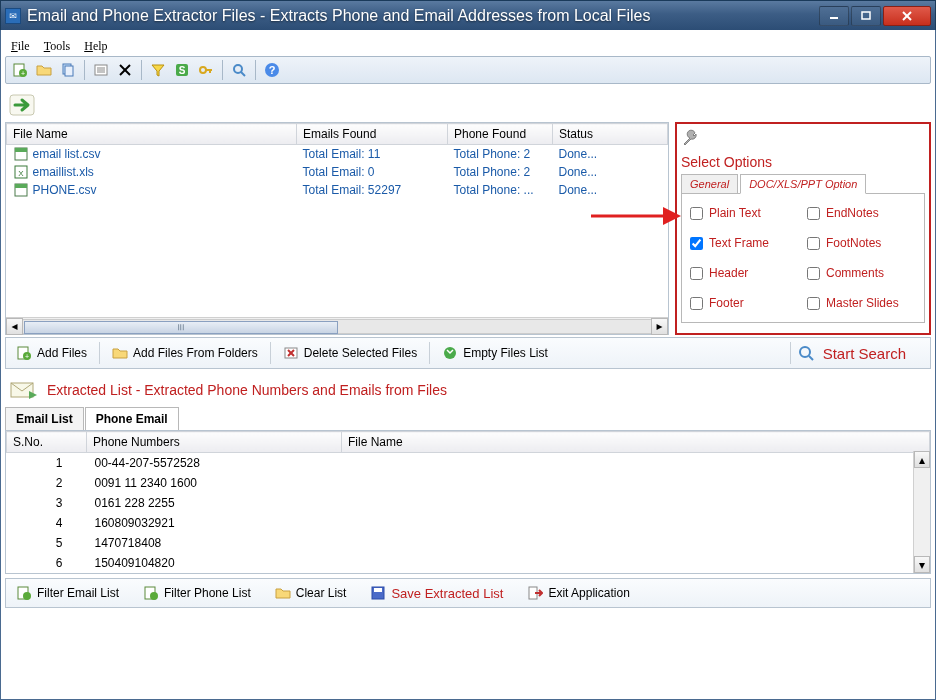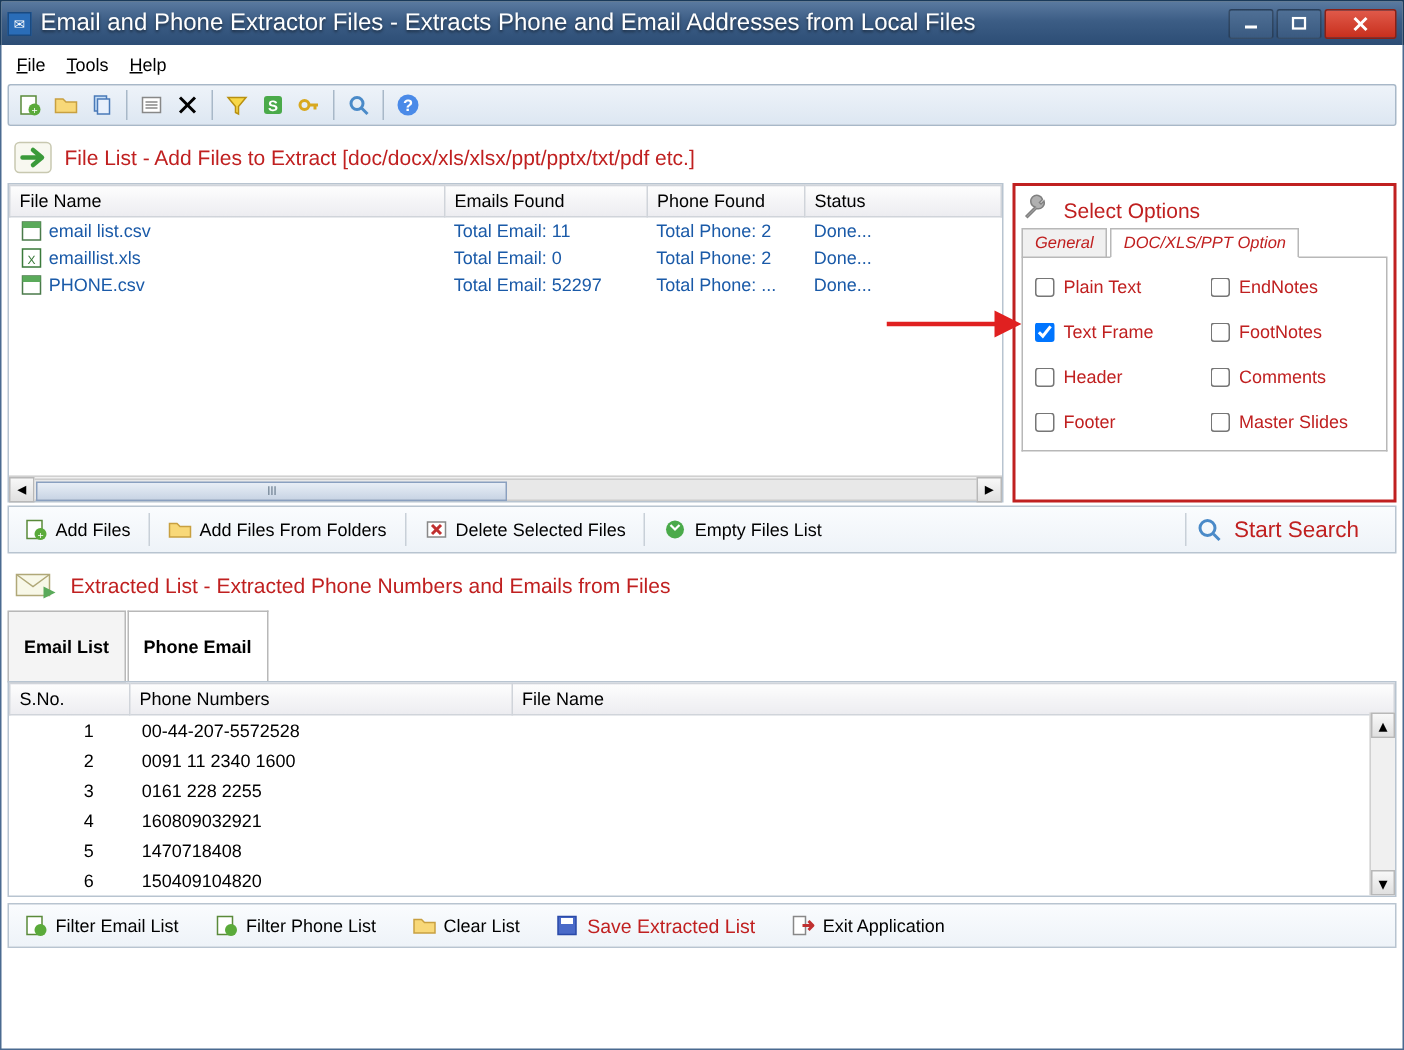--- a/index.html
+++ b/index.html
@@ -10,21 +10,21 @@
 .titlebar .app-icon { width: 16px; height: 16px; background: #2a6db8; border: 1px solid #1a4a80; margin-right: 6px; display:flex; align-items:center; justify-content:center; font-size:9px; color:#fff;}
 .titlebar .title { flex: 1; font-size: 16px; text-shadow: 0 1px 2px rgba(0,0,0,0.5); }
 .titlebar .winbtns { display: flex; gap: 2px; }
 .titlebar .winbtn { width: 30px; height: 20px; display: flex; align-items: center; justify-content: center; border-radius: 2px; border: 1px solid rgba(0,0,0,0.3); background: linear-gradient(#4f6f95,#3a5a80); color:#fff;}
 .titlebar .winbtn.close { background: linear-gradient(#e05a4a,#c82f1d); width: 48px; border-color:#8a2015;}
 .titlebar .winbtn svg { width: 12px; height: 10px; }
 
 .outerframe { border: 1px solid #4a6a90; border-top: none; height: 670px; background: #fff; padding: 4px; }
 
 
-.menubar { height: 22px; display: flex; align-items: flex-start; padding: 2px 6px; gap: 14px; }
+.menubar { height: 22px; display: flex; align-items: flex-end; padding: 2px 6px; gap: 14px; font-family: Liberation Serif, serif; }
 .menubar span { color: #000; }
 .menubar .ul { text-decoration: underline; }
 
 
 .toolbar { height: 28px; border: 1px solid #a8b8c8; border-radius: 2px; background: linear-gradient(#eef3f9,#dde7f2); display: flex; align-items: center; padding: 0 4px; gap: 4px; margin-bottom: 4px;}
 .toolbar .tbtn { width: 20px; height: 20px; display: flex; align-items: center; justify-content: center; }
 .toolbar .sep { width: 1px; height: 20px; background: #a8b8c8; margin: 0 2px; }
 
 
 .section-hdr { display: flex; align-items: center; gap: 8px; padding: 6px 4px; }
@@ -40,21 +40,21 @@
 .file-table td.fname { display: flex; align-items: center; gap: 4px; }
 .file-table .filler td { height: 118px; }
 .hscroll { height: 17px; background: #f0f0f0; border-top: 1px solid #d0d0d0; display:flex; align-items:center;}
 .hscroll .arrow { width:17px; height:17px; background:linear-gradient(#f8f8f8,#e0e0e0); border:1px solid #b8b8b8; display:flex;align-items:center;justify-content:center;}
 .hscroll .track { flex:1; background:#e8e8e8; height:15px; border-top:1px solid #ccc; border-bottom:1px solid #ccc;}
 .hscroll .thumb { height:13px; margin:1px; width:50%; background:linear-gradient(#e8eef6,#c8d4e4); border:1px solid #8aa0c0; position:relative;}
 .hscroll .thumb::after{content:"≡"; position:absolute; left:50%; top:-2px; transform:translateX(-50%) rotate(90deg); color:#789;}
 
 
 .options-panel { width: 256px; border: 2px solid #c02020; padding: 4px; background: #fff; position: relative; }
-.options-panel .hdr { display: flex; align-items: flex-end; gap: 6px; color: #c02020; font-size: 14px; padding-bottom: 4px;}
+.options-panel .hdr { display: flex; align-items: flex-start; gap: 6px; color: #c02020; font-size: 14px; padding-bottom: 4px; flex-direction: column;}
 .tabs { display: flex; border-bottom: 1px solid #b8b8b8; }
 .tab { padding: 3px 8px; border: 1px solid #b8b8b8; background: #f0f0f0; margin-right: 2px; margin-bottom: -1px; font-size: 11px; color: #c02020; font-style: italic; }
 .tab.active { background: #fff; border-bottom: 1px solid #fff; }
 .tab-body { border: 1px solid #b8b8b8; border-top: none; padding: 12px 8px; }
 .opt-grid { display: grid; grid-template-columns: 1fr 1fr; row-gap: 16px; column-gap: 8px; }
 .opt { display: flex; align-items: flex-end; gap: 6px; color: #c02020; font-size: 12px; }
 .opt input { width: 13px; height: 13px; }
 
 
 .red-arrow { position: absolute; top: 80px; left: -86px; width: 90px; height: 24px; pointer-events:none;}
@@ -63,21 +63,21 @@
 .btnrow { border: 1px solid #b8c4d0; background: linear-gradient(#fafcfe,#eef3f8); padding: 4px; display: flex; align-items: center; gap: 6px; margin-top: 2px; margin-bottom: 6px;}
 .btnrow .btn { display: flex; align-items: center; gap: 5px; padding: 2px 6px; }
 .btnrow .vsep { width: 1px; height: 22px; background: #c8d0d8; }
 .btnrow .spacer { flex: 1; }
 .start-search { color: #c02020; font-size: 15px; display: flex; align-items: center; gap: 8px; padding-right: 20px;}
 
 
 .extracted-hdr { display: flex; align-items: center; gap: 8px; padding: 4px; }
 .extracted-hdr .txt { color: #c02020; font-size: 14px; }
 .ex-tabs { display: flex; margin-top: 2px; }
-.ex-tab { padding: 16px 10px; border: 1px solid #b8b8b8; background: #f4f4f4; font-size: 12px; font-weight: bold; margin-right: 1px; }
+.ex-tab { padding: 4px 10px; border: 1px solid #b8b8b8; background: #f4f4f4; font-size: 12px; font-weight: bold; margin-right: 1px; }
 .ex-tab.active { background: #fff; border-bottom: 1px solid #fff; }
 .ex-table-wrap { border: 1px solid #b8c4d0; height: 144px; overflow: hidden; position:relative; margin-top:-1px; }
 .ex-table { width: 100%; border-collapse: collapse; }
 .ex-table th { text-align: left; font-weight: normal; background: linear-gradient(#fdfdfd,#ececf0); border: 1px solid #d0d4da; padding: 3px 6px; }
 .ex-table td { padding: 3px 8px; border-bottom: 0; }
 .ex-table td.sno { text-align: right; width: 70px; padding-right: 24px; }
 .ex-table td.pn { width: 250px; }
 .vscroll { position:absolute; right:0; top:20px; bottom:0; width:17px; background:#f0f0f0; border-left:1px solid #d0d0d0;}
 .vscroll .arrow { height:17px; background:linear-gradient(#f8f8f8,#e0e0e0); border:1px solid #b8b8b8; display:flex;align-items:center;justify-content:center;}
 
@@ -192,30 +192,29 @@
           <text x="8" y="12" font-size="11" fill="#fff" text-anchor="middle" font-weight="bold">?</text>
         </svg>
       </div>
 </div>
 
 <div class="section-hdr">
   <svg class="arrow-icon" viewBox="0 0 26 22">
         <rect x="1" y="1" width="24" height="20" rx="3" fill="#f8f8f0" stroke="#c8c8b0"></rect>
         <path d="M6 11h10M13 6l6 5-6 5" fill="none" stroke="#3a9a3a" stroke-width="3" stroke-linecap="round" stroke-linejoin="round"></path>
       </svg>
-  <div class="txt">File List - Add Files to Extract  [doc/docx/xls/xlsx/ppt/pptx/txt/pdf etc.]</div>
 </div>
 
 <div class="upper">
   <div class="file-panel">
     <table class="file-table">
       <tbody>
             <tr>
         <th style="width:290px">File Name</th>
-        <th style="width:135px">Emails Found</th>
+        <th style="width:151px">Emails Found</th>
         <th style="width:105px">Phone Found</th>
         <th>Status</th>
       </tr>
       <tr>
         <td class="fname">
                 <span class="icon-sm">
                   <svg width="14" height="14">
                     <rect x="1" y="1" width="12" height="12" fill="#fff" stroke="#4a7a4a"></rect>
                     <rect x="1" y="1" width="12" height="4" fill="#5aaa5a"></rect>
                   </svg>

